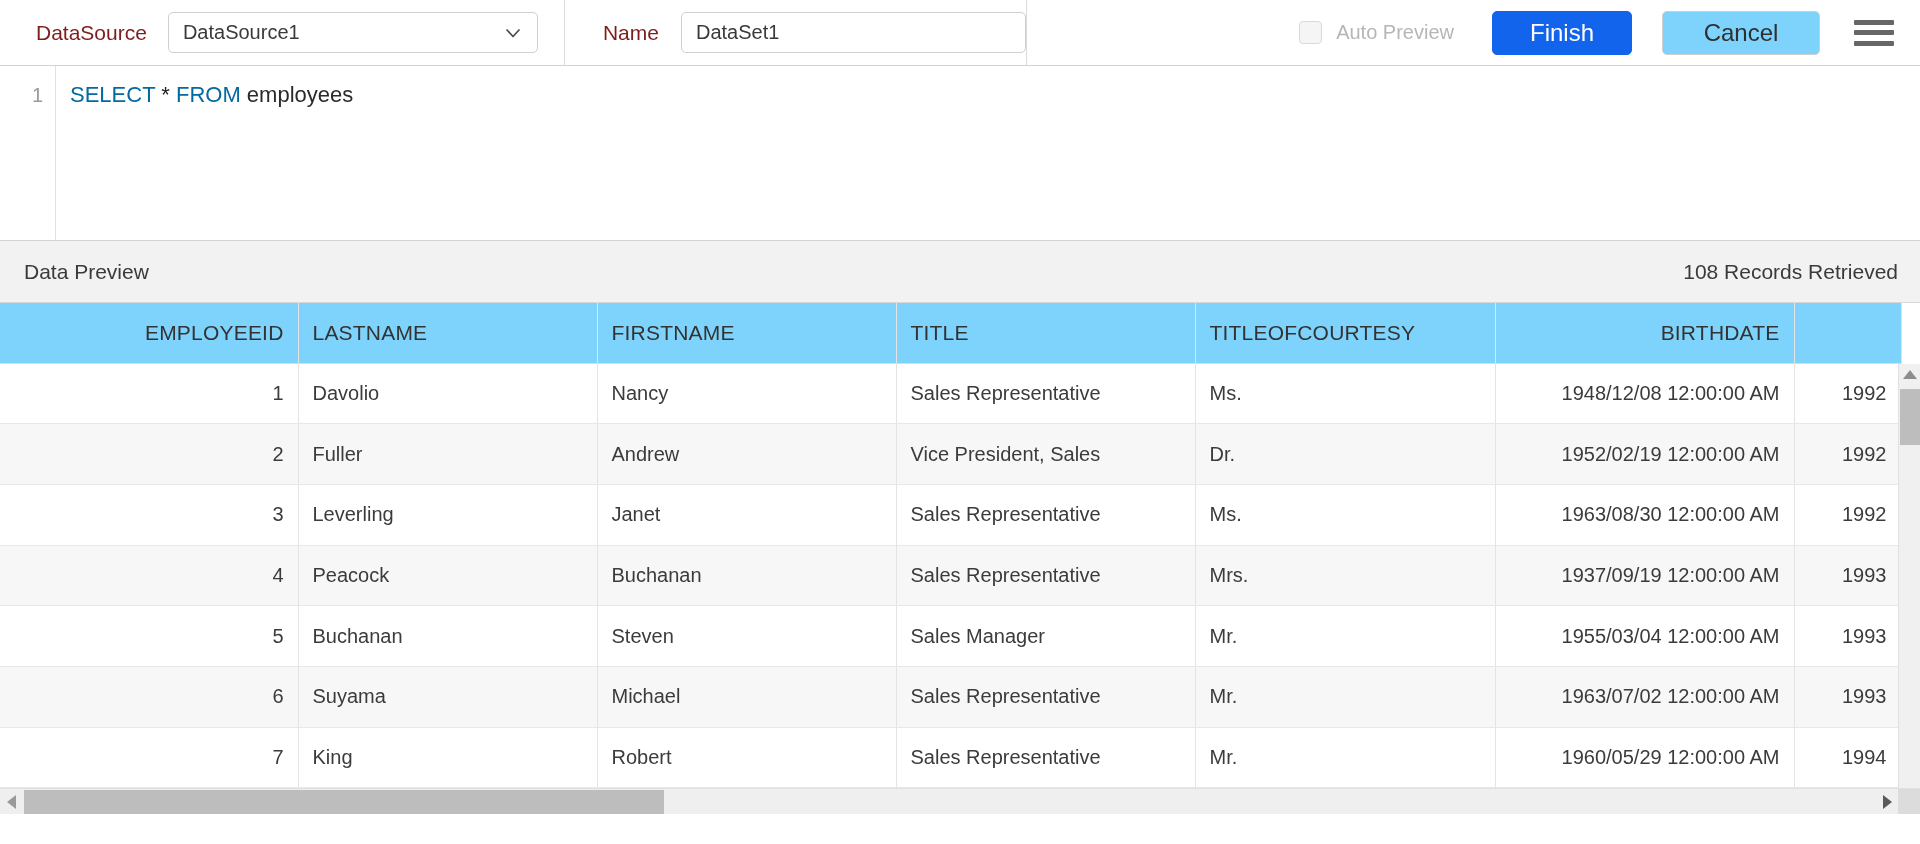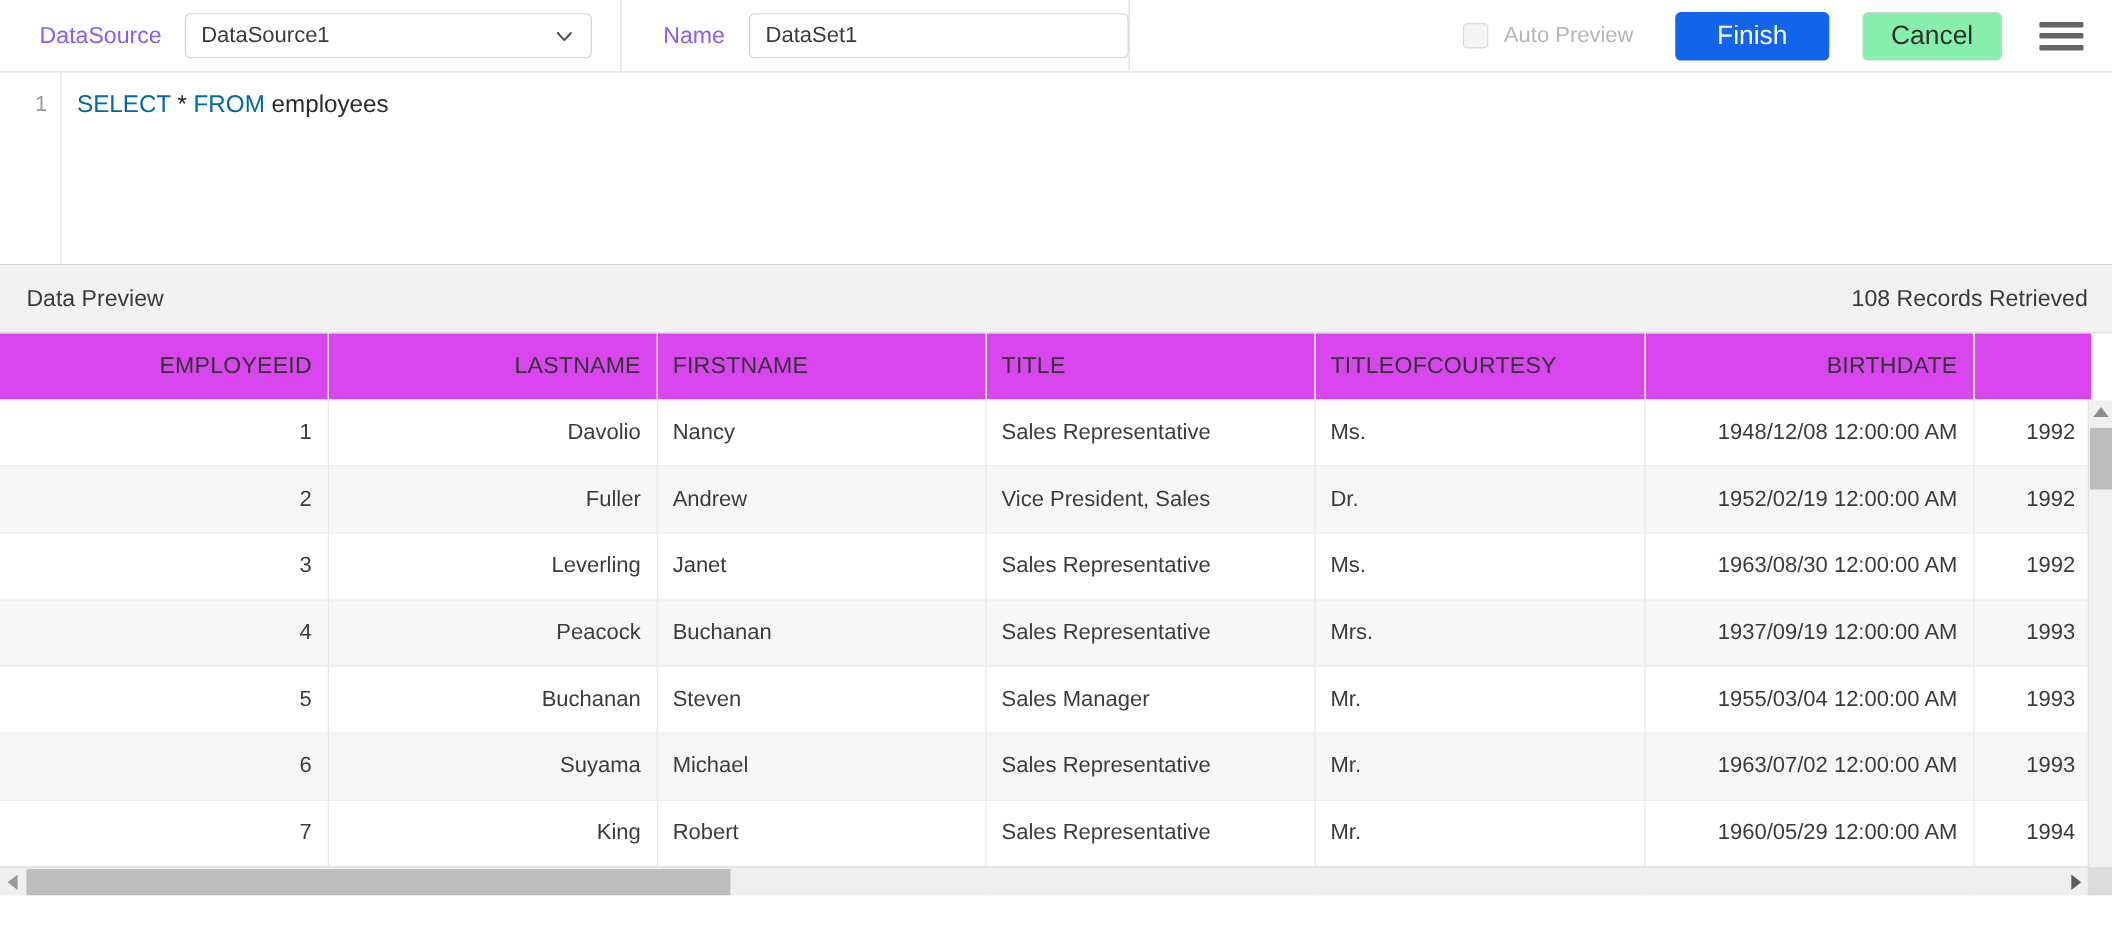--- a/index.html
+++ b/index.html
@@ -25,21 +25,21 @@
   }
   .tb-section {
     display: flex;
     align-items: center;
     height: 100%;
   }
   .tb-section.ds { padding-left: 36px; padding-right: 26px; border-right: 1px solid #dcdcdc; }
   .tb-section.nm { padding-left: 38px; border-right: 1px solid #dcdcdc; }
   .tb-label {
     font-size: 21px;
-    color: #8b5cf6;
+    color: #7f1d1d;
     white-space: nowrap;
   }
   .select-box {
     position: relative;
     margin-left: 21px;
     width: 370px;
     height: 41px;
     border: 1px solid #cfcfcf;
     border-radius: 5px;
     background: #fff;
@@ -114,22 +114,22 @@
     cursor: pointer;
     white-space: nowrap;
   }
   .btn-primary {
     width: 140px;
     background: #1264ed;
     color: #ffffff;
     border: 1px solid #1264ed;
   }
   .btn-secondary {
-    width: 127px;
-    background: #86efac;
+    width: 158px;
+    background: #7dd3fc;
     color: #2f2f2f;
     border: 1px solid #cfcfcf;
     margin-left: 18px;
   }
   .hamburger {
     margin-left: 22px;
     margin-right: 6px;
     width: 40px;
     height: 32px;
     display: flex;
@@ -217,39 +217,39 @@
     border-right: 1px solid #e4e4e4;
     border-bottom: 1px solid #e8e8e8;
     padding: 0 14px;
     font-weight: normal;
     overflow: hidden;
     white-space: nowrap;
     vertical-align: middle;
   }
   table.grid thead th {
     height: 60px;
-    background: #d946ef;
+    background: #7dd3fc;
     border-bottom: 1px solid #dcdcdc;
     font-size: 21px;
     color: #333333;
     letter-spacing: 0.2px;
   }
   table.grid tbody td {
     height: 60.7px;
     font-size: 20px;
     color: #3b3b3b;
   }
   table.grid tbody tr.odd td { background: #ffffff; }
   table.grid tbody tr.even td { background: #f7f7f7; }
   .ta-left { text-align: left; }
   .ta-right { text-align: right; }
 
   
   .c-empid   { width: 298px; }
-  .c-last    { width: 299px; text-align: right; }
+  .c-last    { width: 299px; }
   .c-first   { width: 299px; }
   .c-title   { width: 299px; }
   .c-toc     { width: 300px; }
   .c-birth   { width: 299px; }
   .c-extra   { width: 107px; }
 
   
   .vscroll {
     position: absolute;
     top: 61px;

